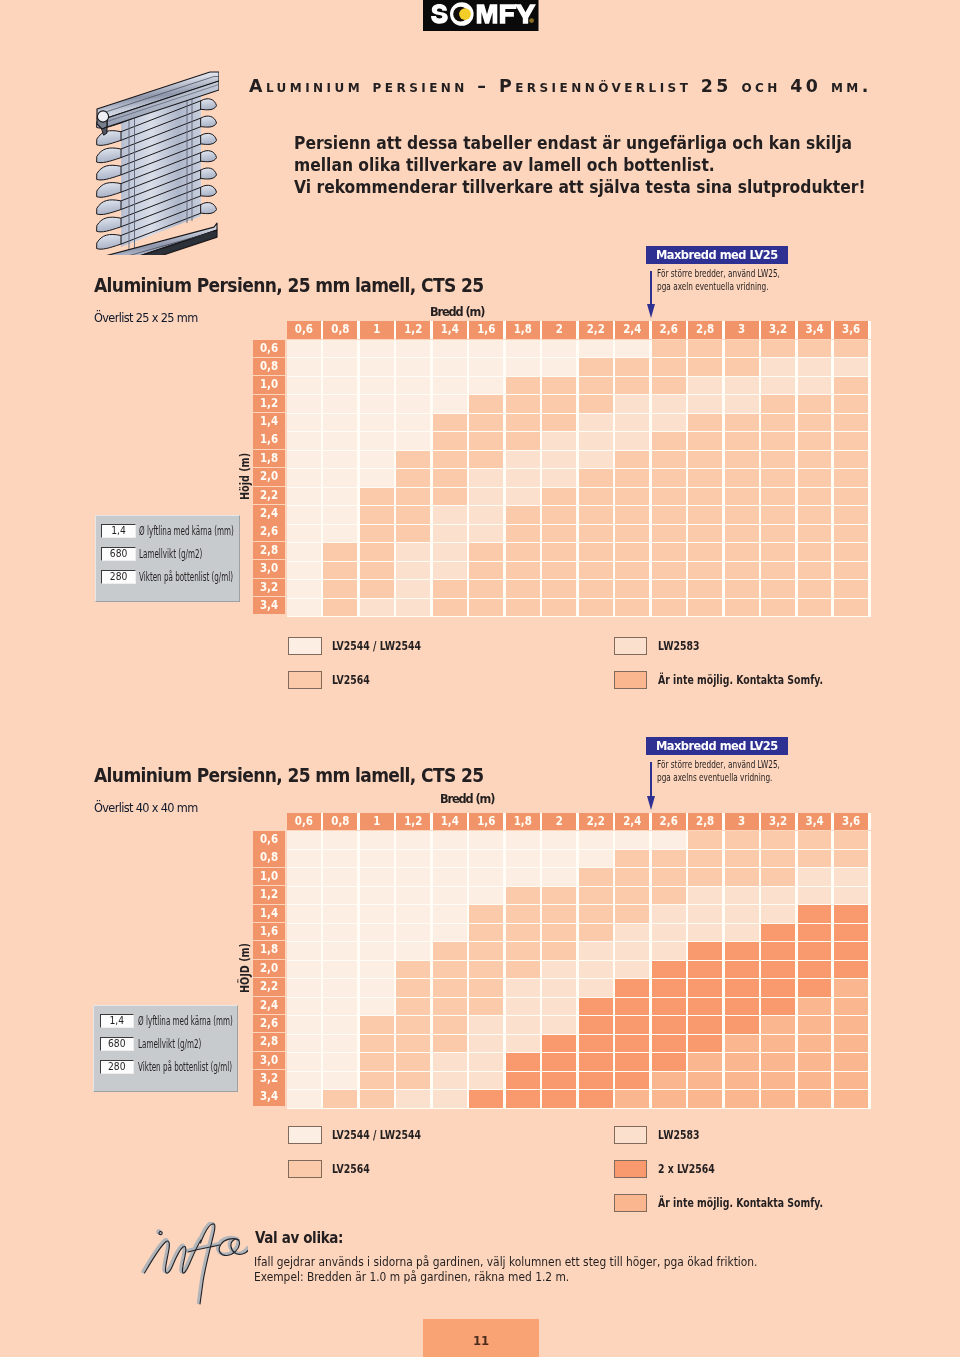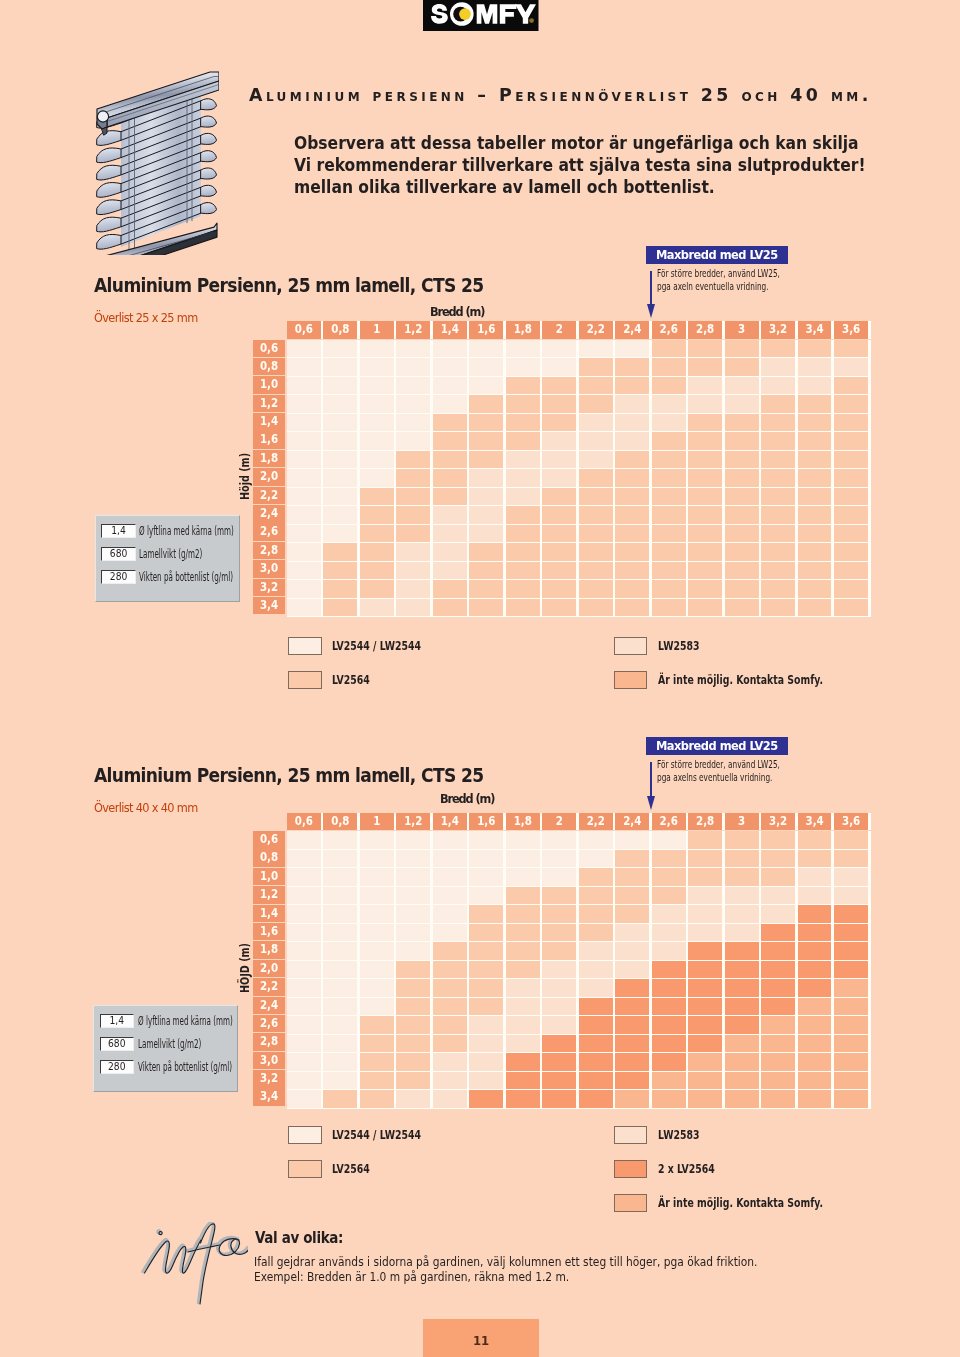--- a/index.html
+++ b/index.html
@@ -16,31 +16,31 @@
   
   #logo{left:423px;top:0;width:116px;height:31px;}
 
   
   #blind{left:95px;top:60px;width:124px;height:195px;}
 
   
   #hdr{left:249px;top:71px;width:622px;}
   #hdr .l1{font-weight:bold;font-size:19.6px;color:#231f20;white-space:nowrap;
            font-family:"DejaVu Sans",sans-serif;font-stretch:condensed;}
-  #hdr .l2{font-weight:bold;font-size:17.4px;color:#231f20;margin-top:14px;
+  #hdr .l2{font-weight:bold;font-size:17.4px;color:#231f20;margin-top:5px;
            font-variant:small-caps;letter-spacing:3.45px;white-space:nowrap;
            font-family:"DejaVu Sans",sans-serif;}
   #hdr .sub{position:absolute;left:45px;top:62px;text-align:left;font-weight:bold;
             font-size:17.3px;line-height:21.9px;color:#231f20;white-space:nowrap;
             font-family:"DejaVu Sans",sans-serif;font-stretch:semi-condensed;}
 
   
   .secttl{font-weight:bold;font-size:19px;color:#231f20;letter-spacing:-0.62px;
           font-family:"DejaVu Sans",sans-serif;font-stretch:condensed;}
-  .secsub{font-size:12.6px;color:#c2410c;letter-spacing:-0.65px;
+  .secsub{font-size:12.6px;color:#0f172a;letter-spacing:-0.65px;
           font-family:"DejaVu Sans",sans-serif;font-stretch:condensed;}
 
   
   .maxbadge{background:#2e3192;color:#fff;font-weight:bold;font-size:12.7px;
             text-align:center;letter-spacing:-0.5px;height:18.4px;line-height:18.4px;width:142px;
             font-family:"DejaVu Sans",sans-serif;font-stretch:semi-condensed;}
   .maxnote{font-size:11.1px;line-height:13.1px;color:#231f20;white-space:nowrap;
            font-family:"DejaVu Sans",sans-serif;font-stretch:condensed;
            transform:scaleX(.735);transform-origin:left top;}
   .arrowwrap{position:absolute;}
@@ -198,23 +198,23 @@
    <path d="M12.0 61.5 L124.0 24.5" fill="none" stroke="#4b515e" stroke-width=".6"></path>
    <path d="M2.0 58.0 L2.0 64.0 L7.0 69.0 L12.0 67.0 L12.0 58.0 Z" fill="#767e8e" stroke="#19171a" stroke-linejoin="round" stroke-linecap="round" stroke-width="1.15"></path>
    <path d="M7.0 69.0 L12.0 67.0 L12.0 73.0 L9.0 75.0 Z" fill="#4d5463" stroke="#19171a" stroke-linejoin="round" stroke-linecap="round" stroke-width="1.0"></path>
    <circle cx="8.0" cy="56.5" r="5.6" fill="#eef0f5" stroke="#19171a" stroke-linejoin="round" stroke-linecap="round" stroke-width="1.1"></circle>
   </g>
  </svg>
 </div>
 <div class="abs" id="hdr">
   <div class="l2">Aluminium persienn – Persiennöverlist 25 och 40 mm.</div>
   <div class="sub">
-    <div>Observera att dessa tabeller motor är ungefärliga och kan skilja</div>
+    <div>Persienn att dessa tabeller endast är ungefärliga och kan skilja</div>
+    <div>mellan olika tillverkare av lamell och bottenlist.</div>
     <div>Vi rekommenderar tillverkare att själva testa sina slutprodukter!</div>
-    <div>mellan olika tillverkare av lamell och bottenlist.</div>
   </div>
 </div>
 <div class="abs secttl" style="left:94px;top:273.5px;">Aluminium Persienn, 25 mm lamell, CTS 25</div>
 <div class="abs secsub" style="left:94px;top:309.5px;">Överlist 25 x 25 mm</div>
 <div class="abs axlabel" style="left:430px;top:303.5px;">Bredd (m)</div>
 <div class="axlabelv" style="left:237px;top:500px;">Höjd (m)</div>
 <div class="abs maxbadge" style="left:645.8px;top:245.6px;">Maxbredd med LV25</div>
 <div class="abs maxnote" style="left:656.5px;top:266.5px;">
   <div>För större bredder, använd LW25,</div>
   <div>pga axeln eventuella vridning.</div>

